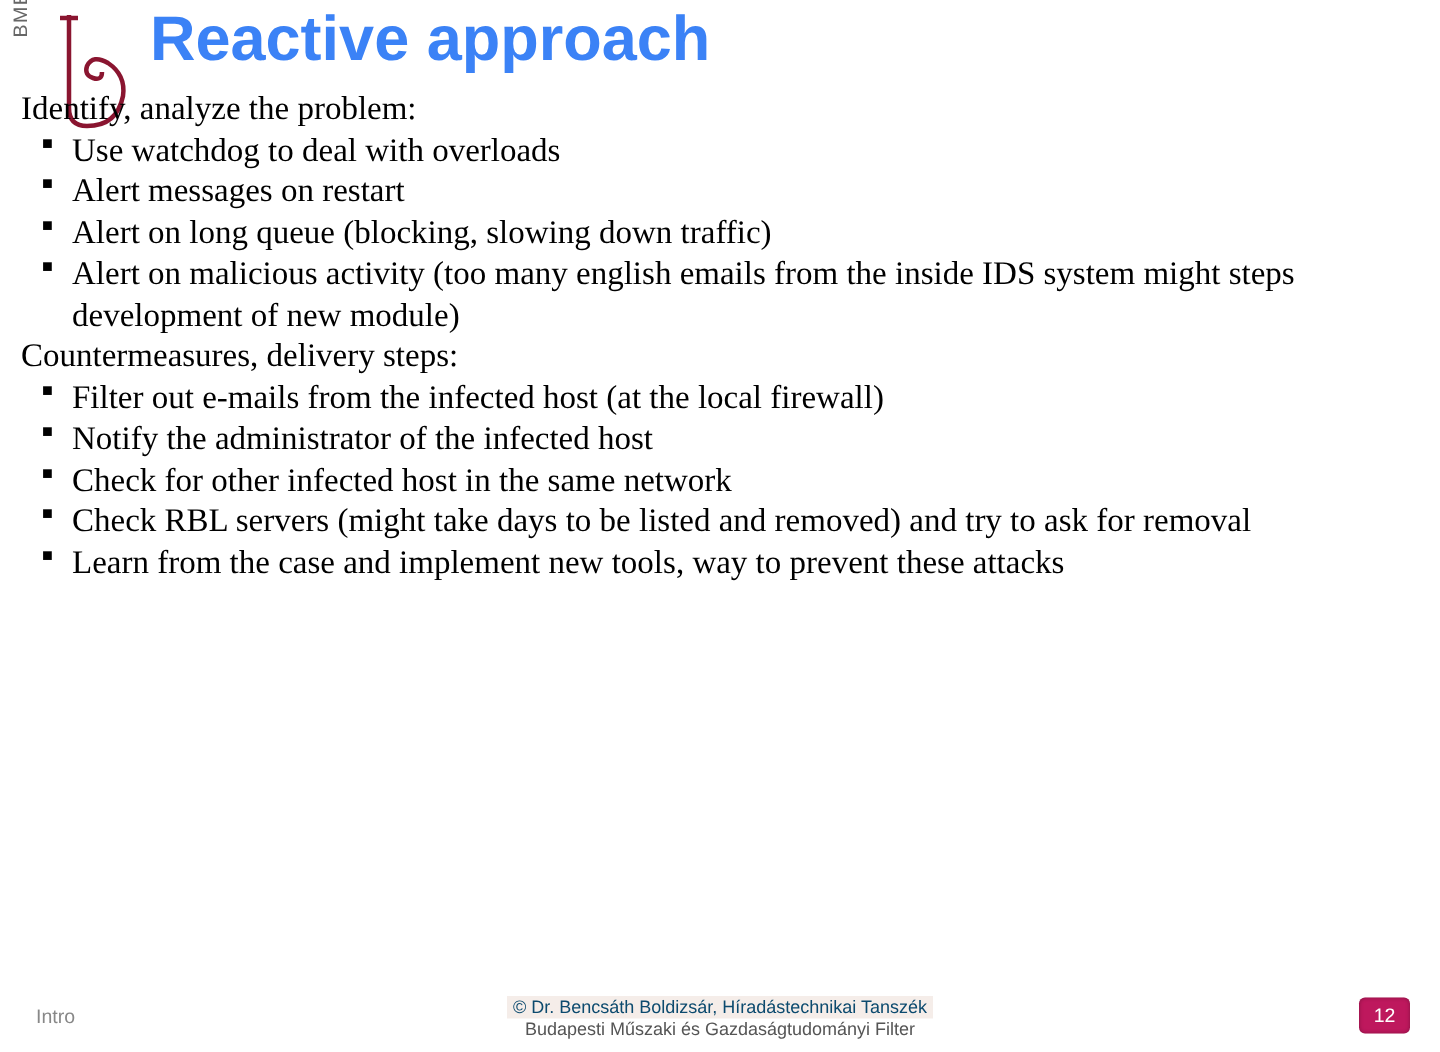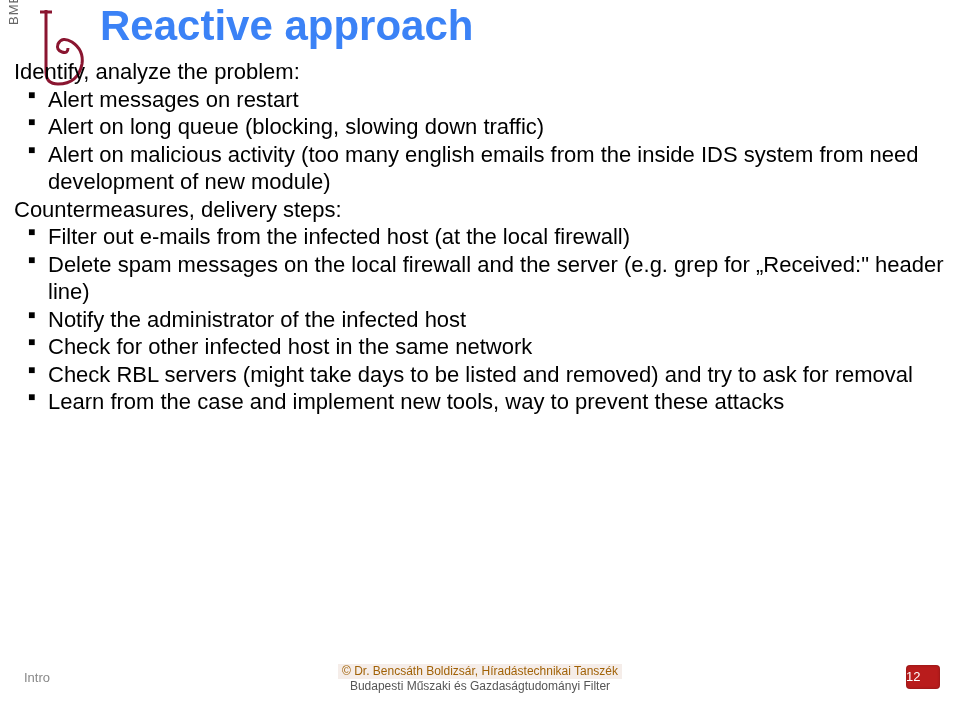--- a/index.html
+++ b/index.html
@@ -44,20 +44,21 @@
     color: #3b82f6;
   }
   .content {
     position: absolute;
     top: 58px;
     left: 14px;
     right: 14px;
     font-size: 22px;
     color: #000;
     line-height: 1.25;
+    font-family: Liberation Serif, serif;
   }
   .section-head {
     margin-top: 0;
   }
   ul.bullets {
     list-style: none;
     padding-left: 0;
   }
   ul.bullets > li {
     position: relative;
@@ -89,68 +90,68 @@
   .footer-center {
     position: absolute;
     left: 0;
     right: 0;
     bottom: 2px;
     text-align: center;
     font-size: 12px;
     line-height: 1.2;
   }
   .footer-center .line1 {
-    color: #a16207;
+    color: #0c4a6e;
     background: rgba(230,210,200,0.4);
     display: inline-block;
     padding: 0 4px;
   }
   .footer-center .line2 {
     color: #555;
     display: block;
   }
   .page-badge {
     position: absolute;
     right: 20px;
     bottom: 6px;
     width: 34px;
     height: 24px;
-    background: #b91c1c;
+    background: #be185d;
     border-radius: 4px;
     color: #fff;
     font-size: 13px;
-    text-align: left;
+    text-align: center;
     line-height: 24px;
     box-shadow: inset 0 0 3px rgba(0,0,0,0.3);
   }
 </style>
 </head>
 <body>
 
 <div class="logo-area">
   <span class="bme-text">BME</span>
   <svg class="logo-shape" viewBox="0 0 50 80">
     <path d="M 8 2 L 8 64 Q 8 76 20 76 Q 40 76 44 56 Q 46 42 34 34 Q 24 28 20 36 Q 18 42 24 44 Q 30 46 30 40" fill="none" stroke="#8a1530" stroke-width="3"></path>
     <line x1="2" y1="4" x2="14" y2="4" stroke="#8a1530" stroke-width="3"></line>
   </svg>
 </div>
 
 <h1 class="slide-title">Reactive approach</h1>
 
 <div class="content">
   <div class="section-head">Identify, analyze the problem:</div>
   <ul class="bullets">
+    <li>Use watchdog to deal with overloads</li>
     <li>Alert messages on restart</li>
     <li>Alert on long queue (blocking, slowing down traffic)</li>
-    <li>Alert on malicious activity (too many english emails from the inside IDS system from need development of new module)</li>
+    <li>Alert on malicious activity (too many english emails from the inside IDS system might steps development of new module)</li>
   </ul>
   <div class="section-head">Countermeasures, delivery steps:</div>
   <ul class="bullets">
     <li>Filter out e-mails from the infected host (at the local firewall)</li>
-    <li>Delete spam messages on the local firewall and the server (e.g. grep for „Received:" header line)</li>
     <li>Notify the administrator of the infected host</li>
     <li>Check for other infected host in the same network</li>
     <li>Check RBL servers (might take days to be listed and removed) and try to ask for removal</li>
     <li>Learn from the case and implement new tools, way to prevent these attacks</li>
   </ul>
 </div>
 
 <div class="footer">
   <div class="footer-label">Intro</div>
   <div class="footer-center">

